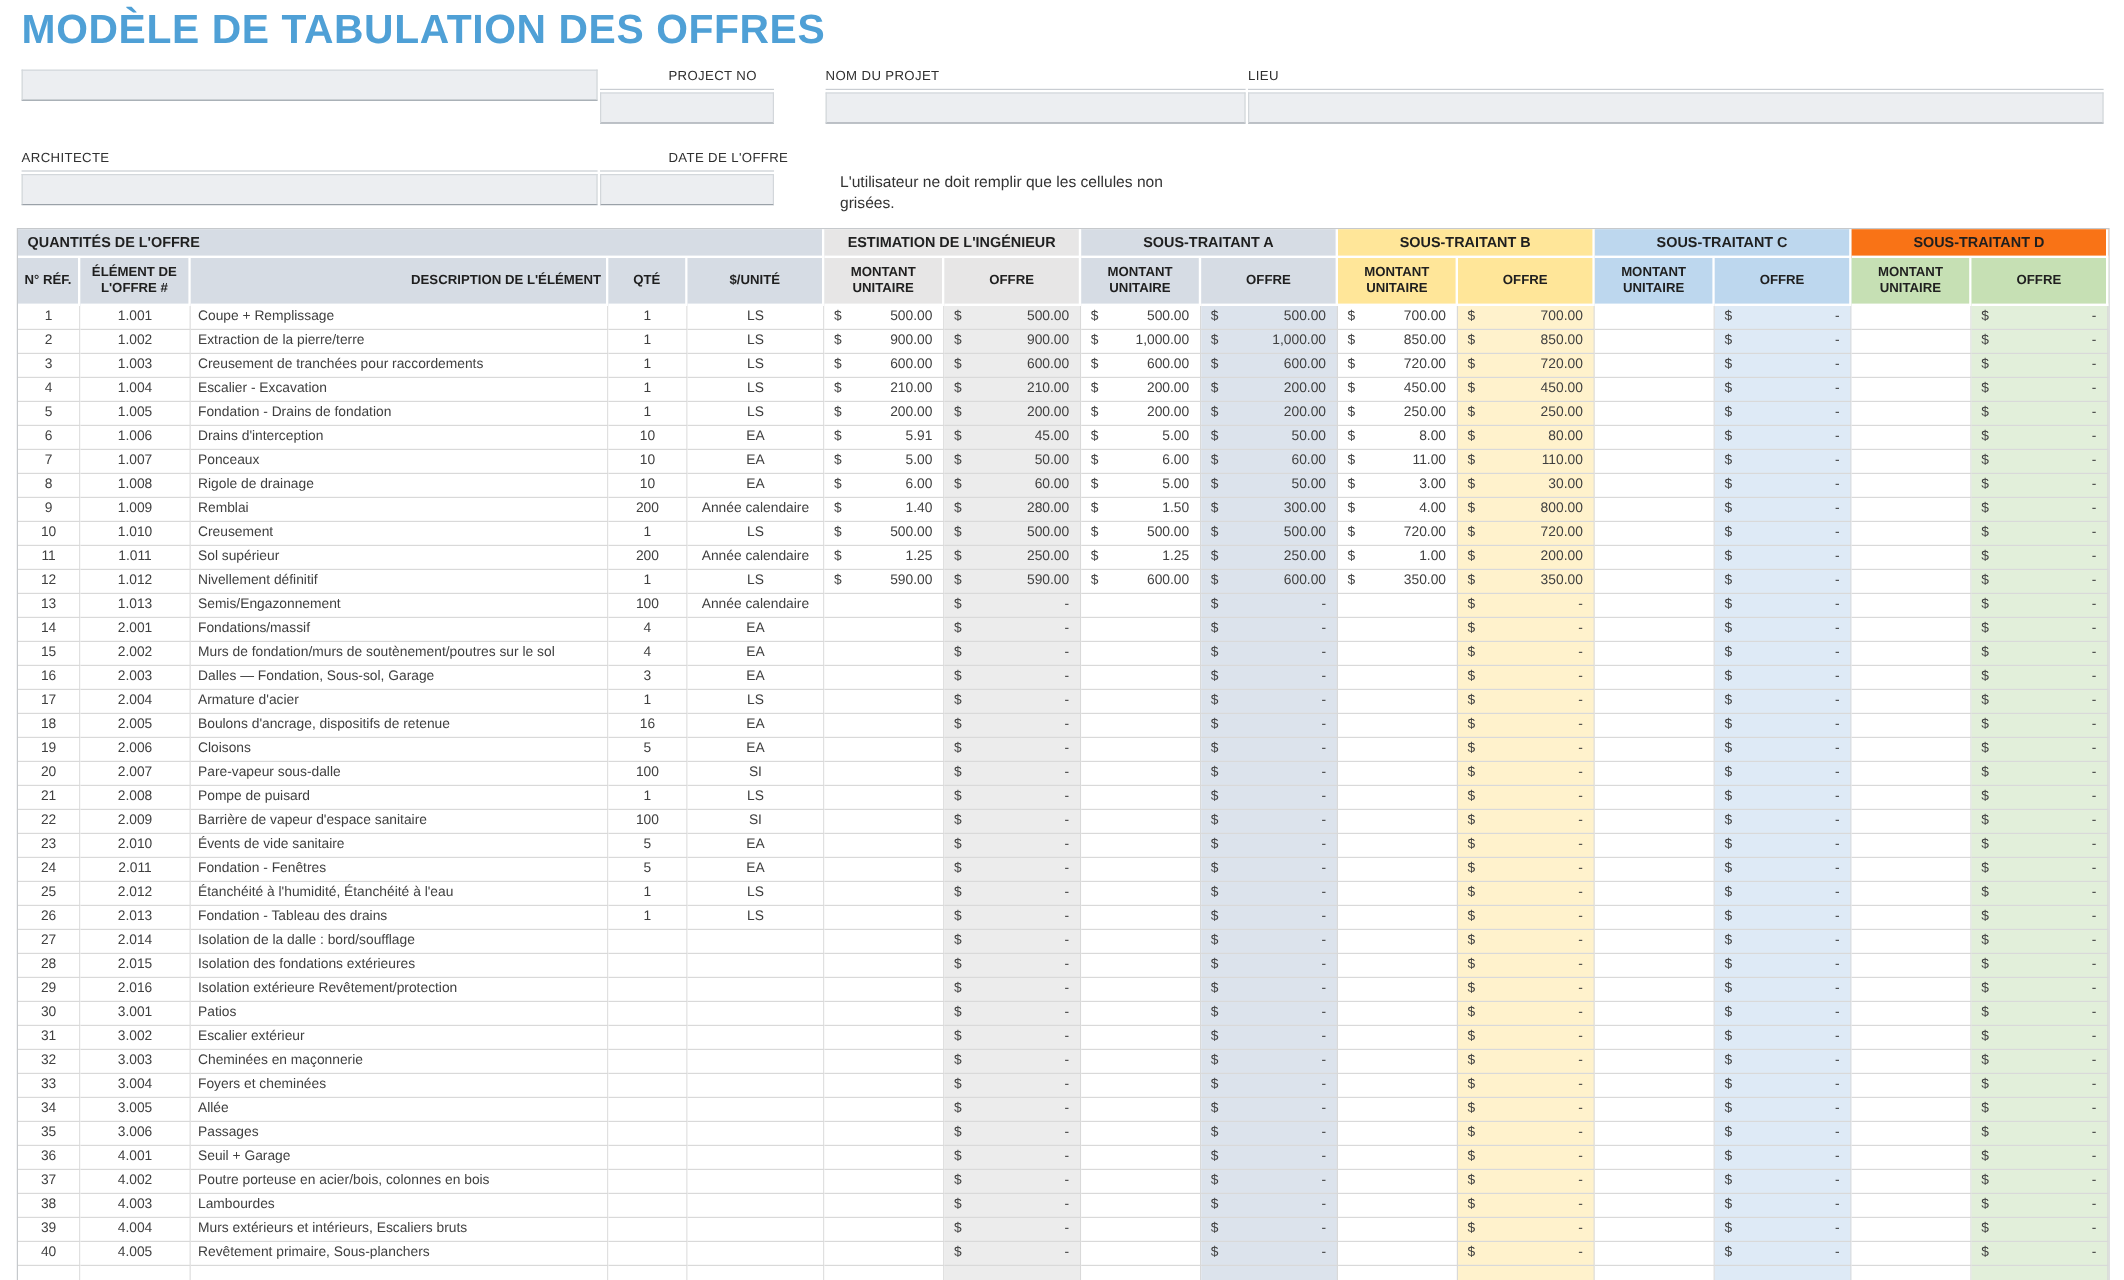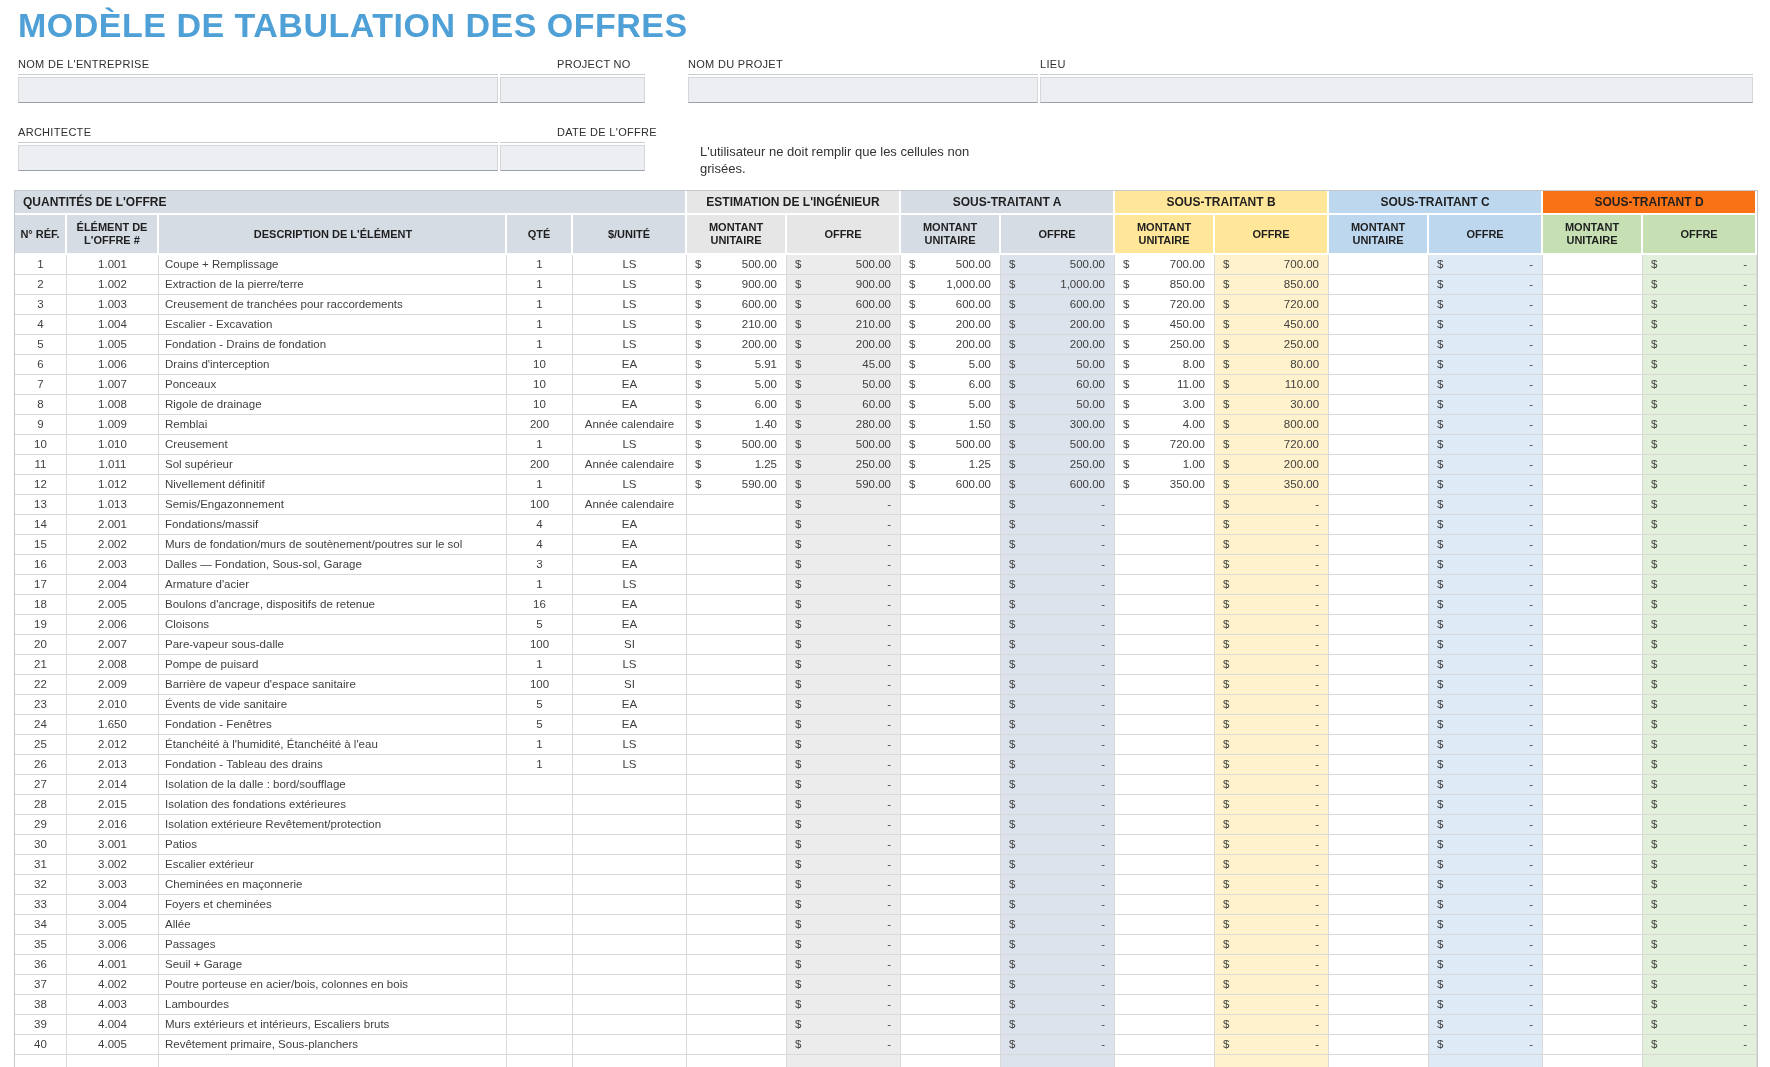--- a/index.html
+++ b/index.html
@@ -13,36 +13,35 @@
   .fbox{height:26px;background:#eceef1;border:1px solid #d3d7db;border-bottom:1px solid #9aa1a8}
   .note{position:absolute;left:700px;top:144px;width:310px;font-size:13px;line-height:1.3;color:#333}
   .sheet{position:absolute;left:14px;top:190px;border:1px solid #c6c9cc}
   table{border-collapse:separate;border-spacing:0;table-layout:fixed;width:1742px}
   th,td{box-sizing:border-box;overflow:hidden;white-space:nowrap;vertical-align:middle}
   th.band{height:24px;font-size:12px;font-weight:bold;text-align:center;
     border-right:2px solid #fff;border-bottom:2px solid #fff;color:#1f1f1f}
   th.band.left{text-align:left;padding-left:8px}
   th.sub{height:40px;font-size:11px;font-weight:bold;text-align:center;white-space:normal;
     line-height:1.15;padding:2px 4px;border-right:2px solid #fff;border-bottom:2px solid #fff;color:#1f1f1f}
-  th.sub.left{text-align:center;padding-left:6px}
+  th.sub.left{text-align:right;padding-left:6px}
   td{height:20px;font-size:11.5px;line-height:19px;border-right:1px solid #d9d9d9;
     border-bottom:1px solid #d9d9d9;color:#3f3f3f;background:#fff}
   td.txt.center{text-align:center}
   td.txt.left{text-align:left;padding-left:6px}
   td.money{padding:0}
   .money .cur{float:left;padding-left:8px}
   .money .amt{float:right;padding-right:9px}
 </style>
 </head>
 <body>
 
 <div class="title">MODÈLE DE TABULATION DES OFFRES</div>
 
 <div class="field" style="left:18px;top:58px;width:480px">
-  <div class="flabel">NOM DE L'ENTREPRISE</div>
   <div class="fbox"></div>
 </div>
 <div class="field" style="left:500px;top:58px;width:145px">
   <div class="flabel" style="padding-left:57px">PROJECT NO</div>
   <div class="fbox"></div>
 </div>
 <div class="field" style="left:688px;top:58px;width:350px">
   <div class="flabel">NOM DU PROJET</div>
   <div class="fbox"></div>
 </div>
@@ -947,21 +946,21 @@
             <span class="amt">-</span>
           </td>
           <td class="money" style="background: rgb(255, 255, 255);"></td>
           <td class="money" style="background: rgb(226, 239, 218);">
             <span class="cur">$</span>
             <span class="amt">-</span>
           </td>
         </tr>
         <tr>
           <td class="txt center">24</td>
-          <td class="txt center">1.650</td>
+          <td class="txt center">2.011</td>
           <td class="txt left">Fondation - Fenêtres</td>
           <td class="txt center">5</td>
           <td class="txt center">EA</td>
           <td class="money" style="background: rgb(255, 255, 255);"></td>
           <td class="money" style="background: rgb(236, 236, 236);">
             <span class="cur">$</span>
             <span class="amt">-</span>
           </td>
           <td class="money" style="background: rgb(255, 255, 255);"></td>
           <td class="money" style="background: rgb(220, 227, 236);">

